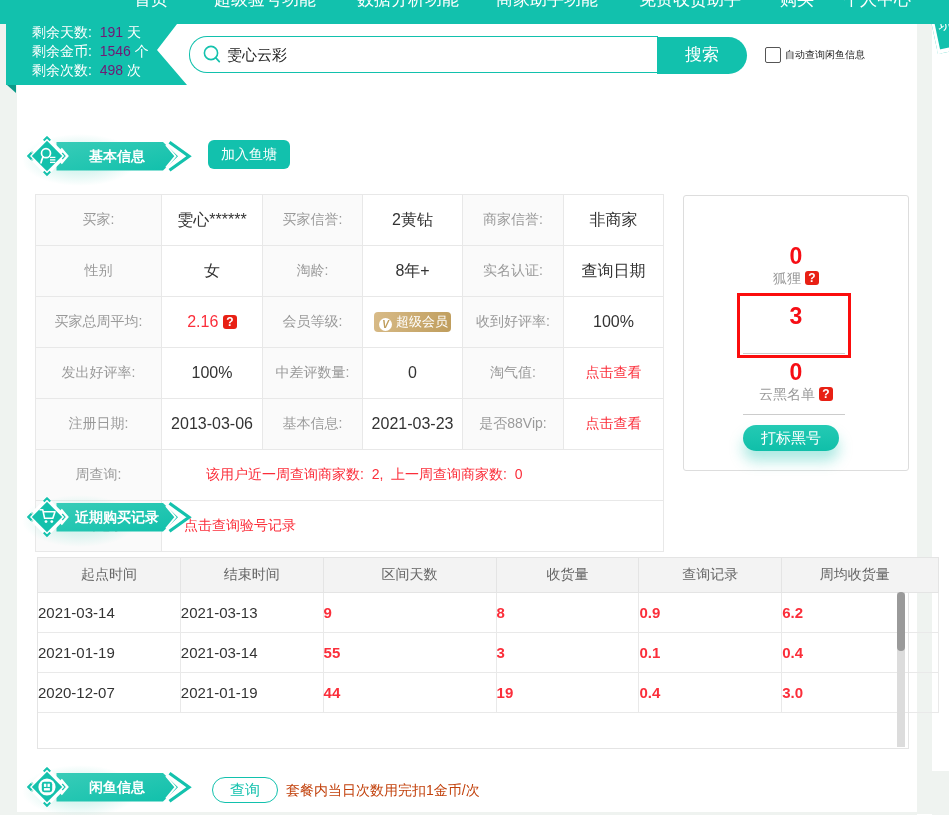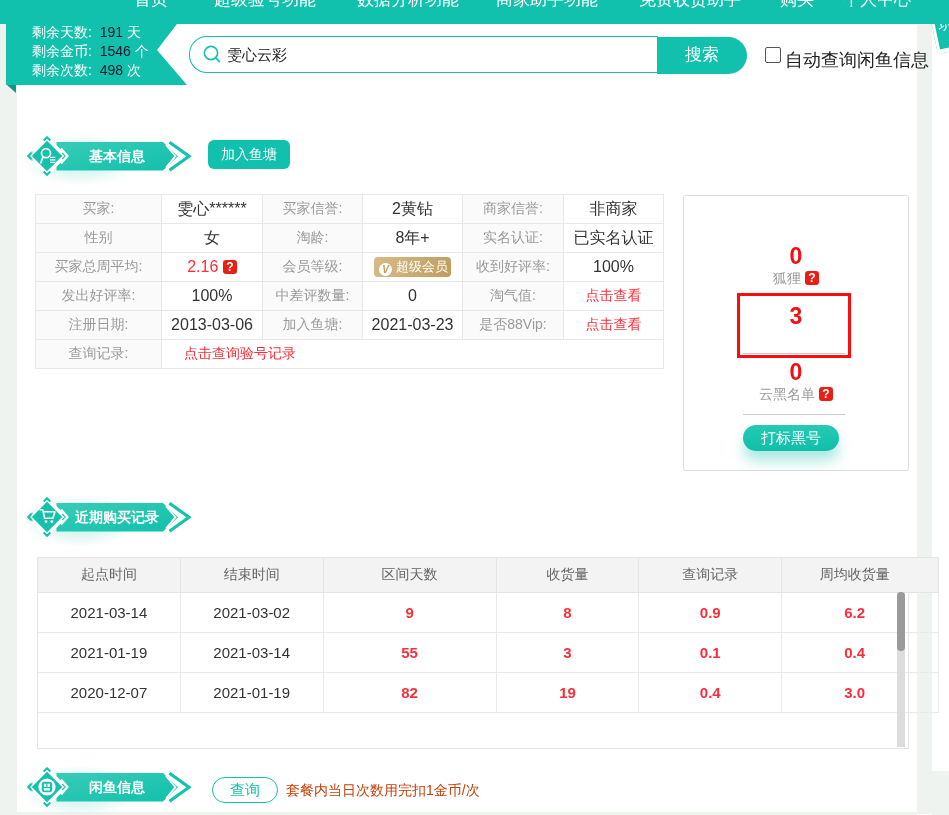--- a/index.html
+++ b/index.html
@@ -15,45 +15,45 @@
   .nav{left:0;top:0;width:949px;height:24px;background:#12c1ad;overflow:hidden;z-index:5}
   .nav span{position:absolute;top:-12px;color:#fff;font-size:17px;white-space:nowrap}
   .badge-tr{left:938px;top:-8px;width:52px;height:58px;background:#12c1ad;
             border-left:3px solid #fff;border-bottom:4px solid #fff;
             transform:rotate(-12deg);transform-origin:0 100%;z-index:4}
   .badge-tr span{position:absolute;left:3px;bottom:14px;color:#fff;font-size:15px}
   
   .ribbon{left:6px;top:24px;width:187px;height:61px;background:#12c1ad;z-index:6;
           clip-path:polygon(0 0,171px 0,151px 26px,181px 61px,0 61px)}
   .ribbon div{position:absolute;left:26px;color:#fff;font-size:14px;white-space:nowrap}
-  .ribbon b{color:#0f172a;font-weight:normal}
+  .ribbon b{color:#701a75;font-weight:normal}
   .fold{left:7px;top:85px;width:9px;height:8px;background:#0b9a89;
         clip-path:polygon(0 0,9px 0,9px 8px)}
   
   .search{left:189px;top:36px;width:558px;height:38px;z-index:6}
   .search .inp{position:absolute;left:0;top:0;width:468px;height:34.5px;background:#fff;
      border:1px solid #12c1ad;border-radius:18px 0 0 18px;border-right:none}
   .search .btn{position:absolute;left:468px;top:1px;width:90px;height:36.5px;background:#12c1ad;
      border-radius:0 19px 19px 0;color:#fff;font-size:17px;text-align:center;line-height:36.5px}
   .search .txt{position:absolute;left:38px;top:0;line-height:37px;font-size:15px;color:#222}
   .mag{position:absolute;left:11px;top:9px;width:22px;height:22px}
   .chk{left:765px;top:47px;width:14px;height:14px;border:1.5px solid #555;border-radius:2px;background:#fff;z-index:6}
-  .chklab{left:785px;top:48px;font-size:18px;color:#222;z-index:6}
+  .chklab{left:785px;top:48px;font-size:10px;color:#222;z-index:6}
   
   .sechead{left:20px;width:200px;height:60px}
   
   .btn-join{left:208px;top:140px;width:82px;height:29px;background:#12c1ad;border-radius:6px;
      color:#fff;font-size:14px;text-align:center;line-height:29px}
   .btn-query{left:212px;top:777px;width:64px;height:24px;background:#fff;border:1px solid #12c1ad;
      border-radius:13px;color:#12c1ad;font-size:15px;text-align:center;line-height:24px}
   .iq-text{left:286px;top:782px;font-size:14px;color:#c2410c}
   
   table{border-collapse:collapse}
   .t1{left:35px;top:194px}
-  .t1 td{border:1px solid #e8e8e8;text-align:center;padding:0;height:29px;box-sizing:border-box}
+  .t1 td{border:1px solid #e8e8e8;text-align:center;padding:0;height:51px;box-sizing:border-box}
   .t1 .lab{background:#fafafa;color:#9a9a9a;font-size:14px}
   .t1 .val{background:#fff;color:#333;font-size:16px}
   .t1 .red{color:#fb2e3a}
   .qmark{display:inline-block;width:14px;height:14px;background:#e82014;border-radius:3px;
      color:#fff;font-size:12px;font-weight:bold;line-height:14px;text-align:center;vertical-align:1px}
   .vipbadge{display:inline-block;width:77px;height:20px;border-radius:4px;vertical-align:middle;
      background:linear-gradient(110deg,#d8bb88,#bf9d5c);color:#fff;font-size:13px;line-height:20px;text-align:left}
   .vipbadge .cir{display:inline-block;width:13px;height:13px;background:#fff;border-radius:50%;
      color:#bf9d5c;font-size:10px;font-weight:bold;line-height:13px;text-align:center;margin:0 4px 0 5px;vertical-align:-2px;font-style:italic}
   
@@ -64,21 +64,21 @@
   .panel .lbl{position:absolute;width:100%;text-align:center;font-size:14px;color:#999}
   .redbox{position:absolute;left:53px;top:97px;width:108px;height:59px;border:3px solid #fb0d0d}
   .divline{position:absolute;left:59px;width:102px;height:1px;background:#ccc}
   .btn-mark{position:absolute;left:59px;top:229px;width:96px;height:26px;border-radius:14px;
      background:linear-gradient(180deg,#24cab4,#10bfa9);color:#fff;font-size:15px;text-align:center;line-height:26px;
      box-shadow:0 10px 14px rgba(18,193,173,.35)}
   
   .t2{left:37px;top:557px}
   .t2 th{background:#f3f3f3;border:1px solid #e4e4e4;color:#666;font-size:14px;font-weight:normal;
      height:35px;padding:0;box-sizing:border-box}
-  .t2 td{border:1px solid #e9e9e9;text-align:center;height:39.9px;padding:0;box-sizing:border-box;
+  .t2 td{border:1px solid #e9e9e9;text-align:left;height:39.9px;padding:0;box-sizing:border-box;
      color:#333;font-size:15px}
   .t2 td:last-child,.t2 th:last-child{padding-right:11px}
   .t2 td.rd{color:#fb2e3a;font-weight:bold}
   .t2 td.last{height:36.2px;border-bottom:none}
   .t2edge{left:37px;top:592px;width:870px;height:156px;border:1px solid #e4e4e4;border-top:none;pointer-events:none}
   .sbar{left:897px;top:592px;width:8px;height:155px;background:#dcdcdc}
   .sthumb{left:897px;top:592px;width:8px;height:59px;background:#9a9a9a;border-radius:4px}
 </style>
 </head>
 <body>
@@ -160,45 +160,49 @@
       <td class="val" style="width:100px">2黄钻</td>
       <td class="lab" style="width:101px">商家信誉:</td>
       <td class="val" style="width:100px">非商家</td>
     </tr>
     <tr>
       <td class="lab">性别</td>
         <td class="val">女</td>
       <td class="lab">淘龄:</td>
         <td class="val">8年+</td>
       <td class="lab">实名认证:</td>
-        <td class="val">已实名认证</td>
+        <td class="val">查询日期</td>
     </tr>
     <tr>
       <td class="lab">买家总周平均:</td>
         <td class="val red">2.16 <span class="qmark">?</span></td>
       <td class="lab">会员等级:</td>
         <td class="val"><span class="vipbadge"><span class="cir">V</span>超级会员</span></td>
       <td class="lab">收到好评率:</td>
         <td class="val">100%</td>
     </tr>
     <tr>
       <td class="lab">发出好评率:</td>
         <td class="val">100%</td>
       <td class="lab">中差评数量:</td>
         <td class="val">0</td>
       <td class="lab">淘气值:</td>
         <td class="val red" style="font-size:14px">点击查看</td>
     </tr>
     <tr>
       <td class="lab">注册日期:</td>
         <td class="val">2013-03-06</td>
-      <td class="lab">加入鱼塘:</td>
+      <td class="lab">基本信息:</td>
         <td class="val">2021-03-23</td>
       <td class="lab">是否88Vip:</td>
         <td class="val red" style="font-size:14px">点击查看</td>
+    </tr>
+    <tr>
+      <td class="lab">周查询:</td>
+      <td class="val red" colspan="5" style="text-align:left;padding-left:44px;font-size:14px">该用户近一周查询商家数:&nbsp;&nbsp;2,&nbsp;&nbsp;上一周查询商家数:&nbsp;&nbsp;0</td>
     </tr>
     <tr>
       <td class="lab">查询记录:</td>
       <td class="val red" colspan="5" style="text-align:left;padding-left:22px;font-size:14px">点击查询验号记录</td>
     </tr>
   </tbody>
   </table>
 
   <div class="abs panel">
     <div class="num" style="top:47px">0</div>
@@ -235,38 +239,38 @@
       <tr>
       <th style="width:142.8px">起点时间</th>
       <th style="width:142.8px">结束时间</th>
       <th style="width:173px">区间天数</th>
       <th style="width:142.8px">收货量</th>
       <th style="width:142.8px">查询记录</th>
       <th style="width:157px">周均收货量</th>
     </tr>
     <tr>
         <td>2021-03-14</td>
-        <td>2021-03-02</td>
+        <td>2021-03-13</td>
         <td class="rd">9</td>
         <td class="rd">8</td>
         <td class="rd">0.9</td>
         <td class="rd">6.2</td>
       </tr>
     <tr>
         <td>2021-01-19</td>
         <td>2021-03-14</td>
         <td class="rd">55</td>
         <td class="rd">3</td>
         <td class="rd">0.1</td>
         <td class="rd">0.4</td>
       </tr>
     <tr>
         <td>2020-12-07</td>
         <td>2021-01-19</td>
-        <td class="rd">82</td>
+        <td class="rd">44</td>
         <td class="rd">19</td>
         <td class="rd">0.4</td>
         <td class="rd">3.0</td>
       </tr>
   </tbody>
   </table>
   <div class="abs t2edge"></div>
   <div class="abs sbar"></div>
   <div class="abs sthumb"></div>
 

